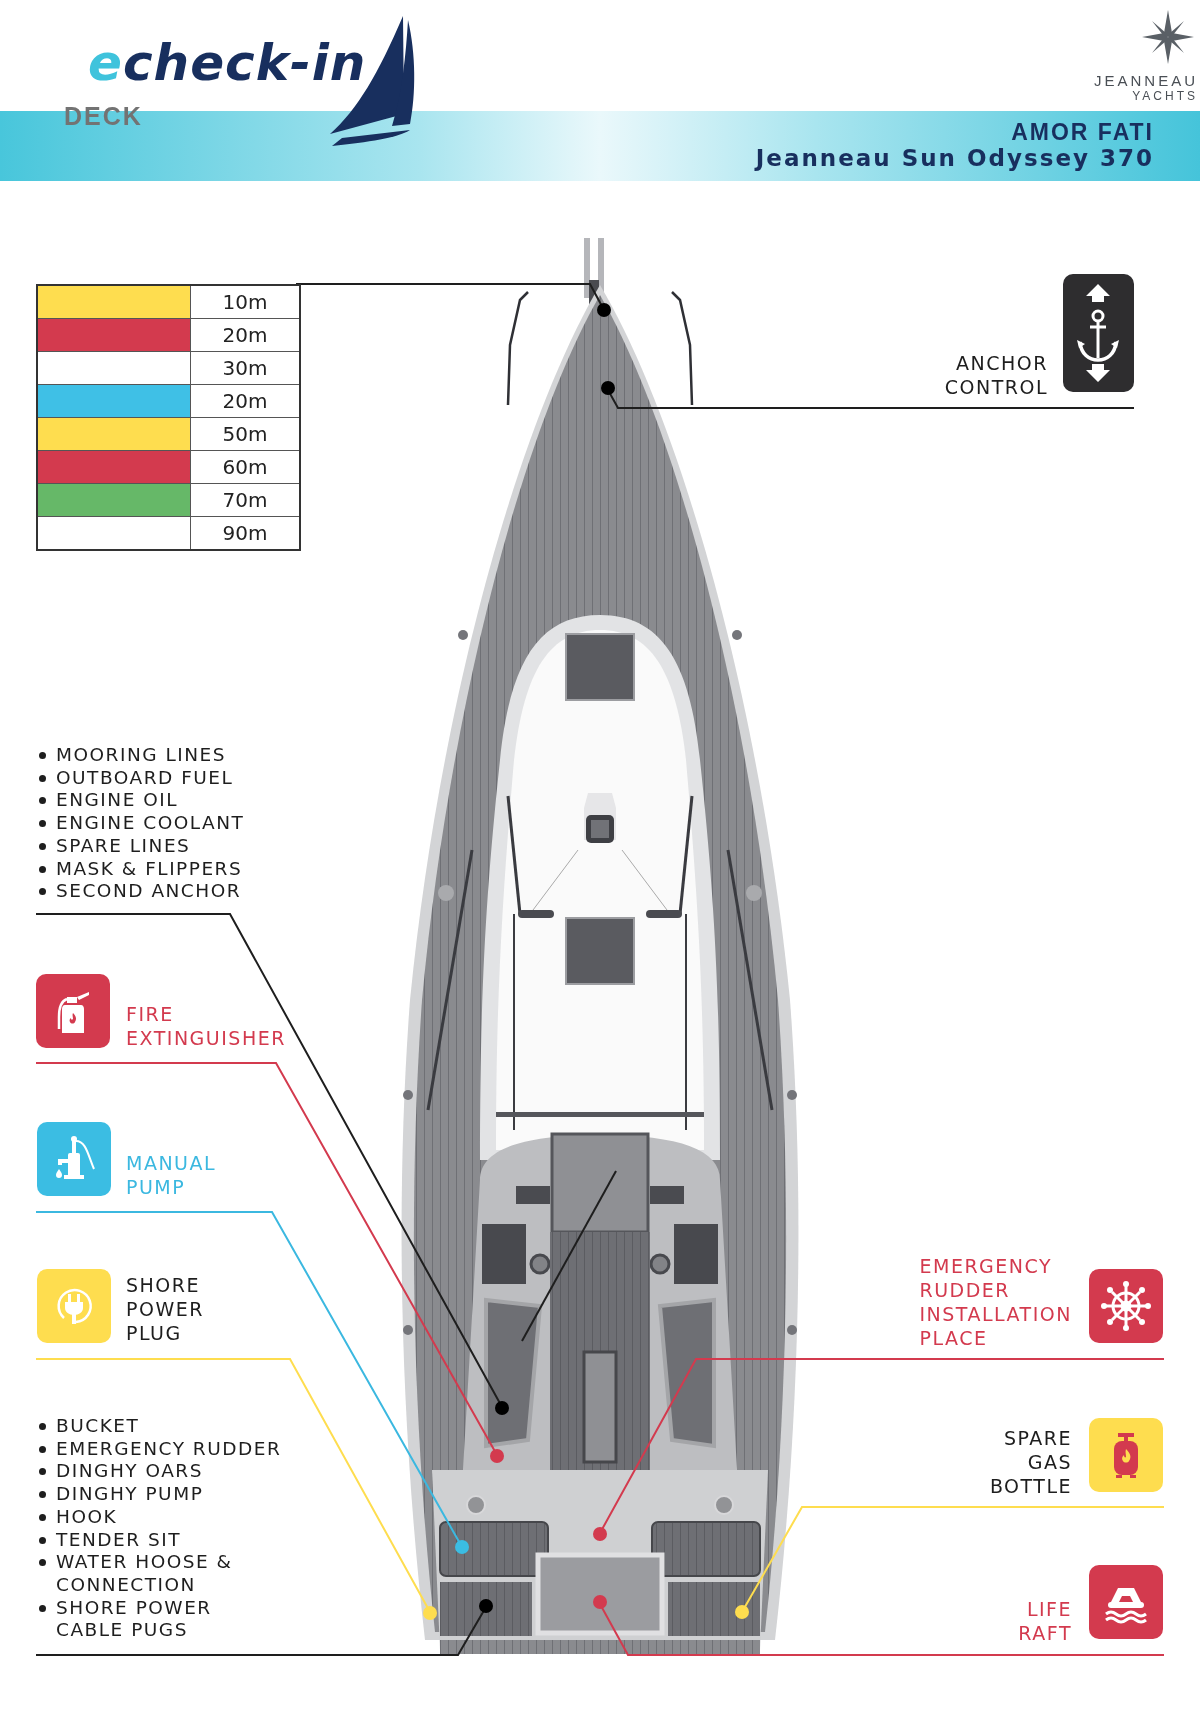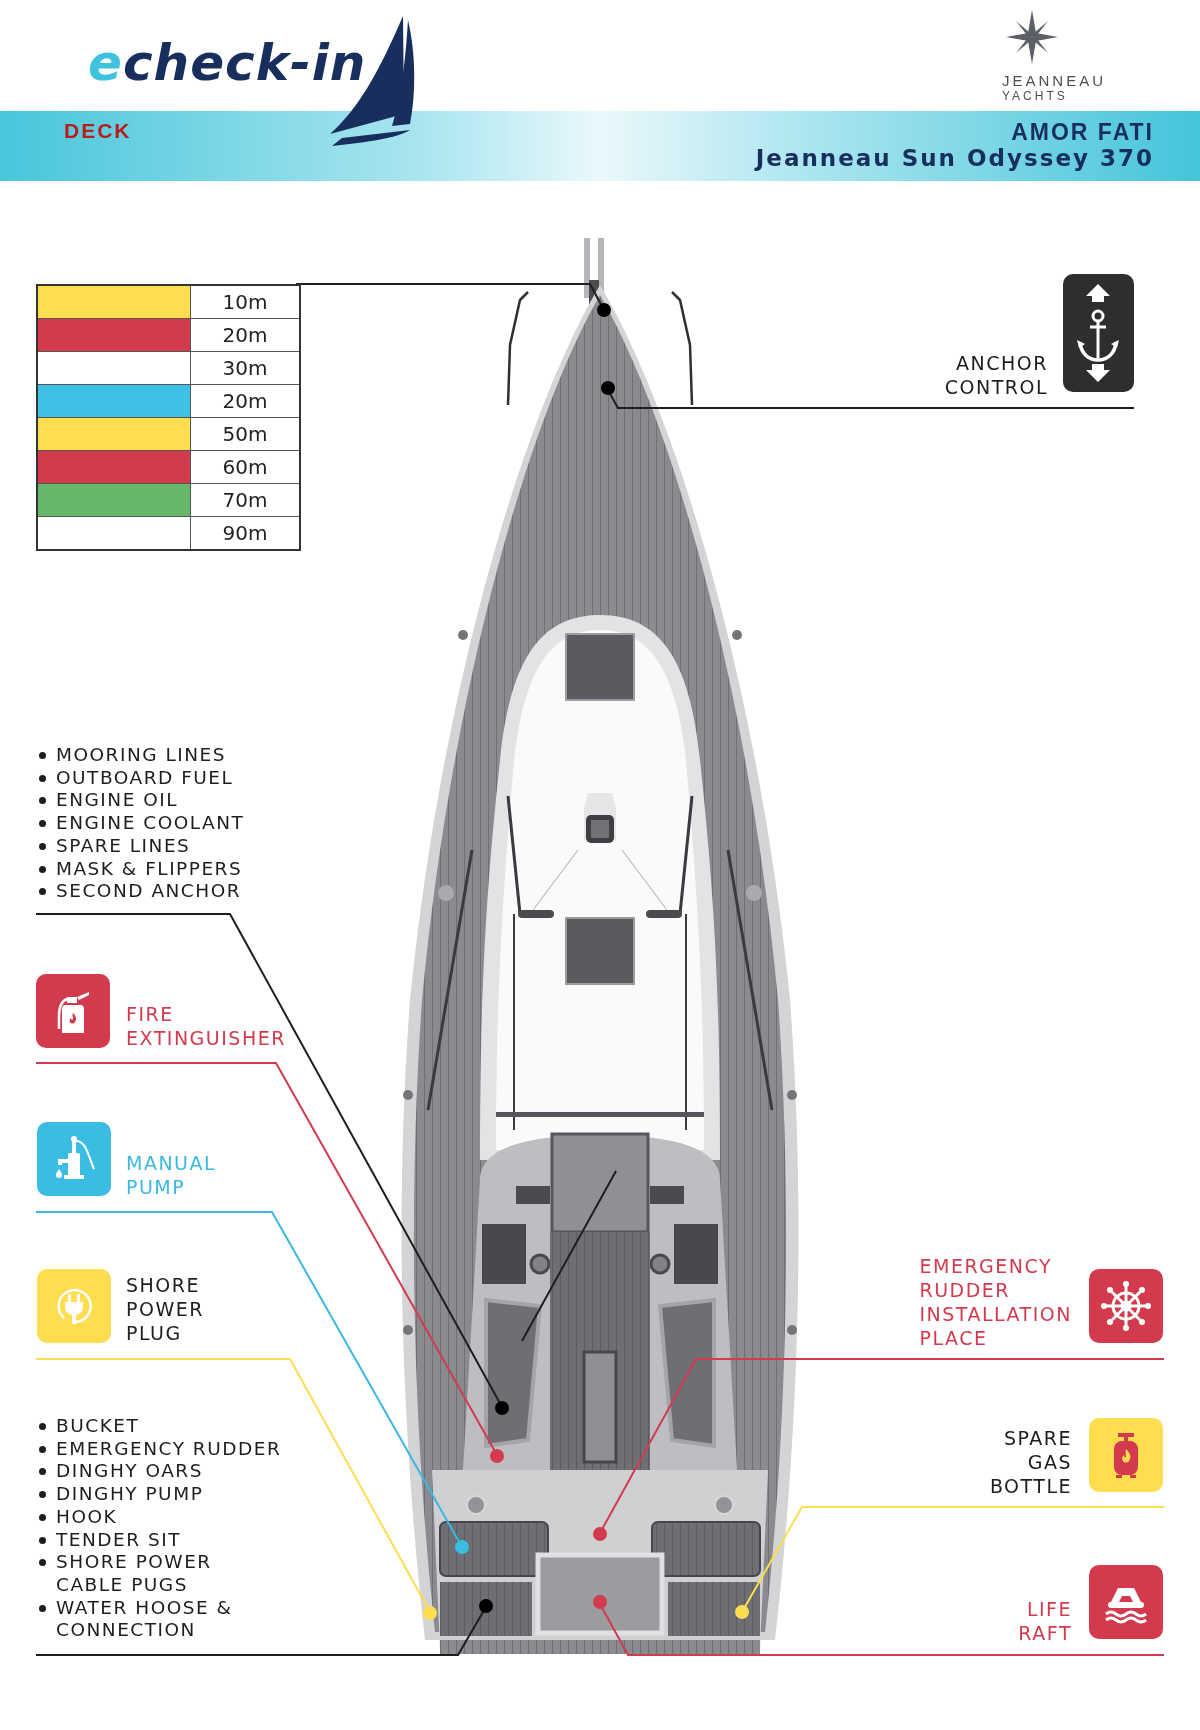--- a/index.html
+++ b/index.html
@@ -6,24 +6,24 @@
   body { width: 1200px; height: 1730px; position: relative; overflow: hidden;
          font-family: "Liberation Sans", "DejaVu Sans", sans-serif; color: #1e1e1e; }
   .abs { position: absolute; }
 
   
   .logo-text { left: 64px; top: 38px; font-family: "DejaVu Sans", sans-serif; font-weight: bold; font-style: italic;
                font-size: 50px; letter-spacing: 1px; color: #182f5e; line-height: 1; margin-left: 24px; }
   .logo-text .e { color: #3fc3dc; }
   .band { left: 0; top: 111px; width: 1200px; height: 70px;
           background: linear-gradient(90deg, #48c6db 0%, #a9e5ef 35%, #eaf8fb 50%, #a9e5ef 68%, #45c4da 100%); }
-  .band-left { left: 64px; top: 119px; font-weight: bold; font-size: 21px; letter-spacing: 2px; color: #b91c1c; }
+  .band-left { left: 64px; top: 102px; font-weight: bold; font-size: 25px; letter-spacing: 2px; color: #737373; }
   .band-title { right: 46px; top: 119px; font-weight: bold; font-size: 23px; letter-spacing: 2px; color: #182f5e; text-align: right; margin-left: 38px; }
   .band-sub { right: 46px; top: 145px; font-weight: bold; font-size: 23px; letter-spacing: 2px; color: #182f5e; text-align: right; font-family: "DejaVu Sans", sans-serif; }
-  .brand { left: 1002px; top: 8px; width: 150px; text-align: left; color: #4a4f55; }
+  .brand { left: 1048px; top: 8px; width: 150px; text-align: right; color: #4a4f55; }
   .brand .name { font-size: 15px; letter-spacing: 3px; margin-top: 2px; }
   .brand .sub { font-size: 12px; letter-spacing: 3px; }
 
   
   .len-table { left: 36px; top: 284px; border-collapse: collapse; border: 2px solid #333; }
   .len-table td { border: 1px solid #555; height: 30px; padding: 1px; }
   .len-table td.swatch { width: 150px; }
   .len-table td.val { width: 106px; text-align: center; font-size: 20px; color: #222; font-family: "DejaVu Sans", sans-serif; }
 
   
@@ -300,22 +300,22 @@
   <div>PLUG</div>
 </div>
 
 <ul class="abs bullets" style="left:36px;top:1415px;width:280px">
   <li>BUCKET</li>
   <li>EMERGENCY RUDDER</li>
   <li>DINGHY OARS</li>
   <li>DINGHY PUMP</li>
   <li>HOOK</li>
   <li>TENDER SIT</li>
+  <li style="width:200px">WATER HOOSE &amp; CONNECTION</li>
   <li style="width:200px">SHORE POWER CABLE PUGS</li>
-  <li style="width:200px">WATER HOOSE &amp; CONNECTION</li>
 </ul>
 
 <div class="abs label red" style="right:128px;top:1254px;text-align:left">
   <div>EMERGENCY</div>
   <div>RUDDER</div>
   <div>INSTALLATION</div>
   <div>PLACE</div>
 </div>
 <div class="abs icon-box bg-red" style="left:1089px;top:1269px">
   <svg viewBox="0 0 56 56">

